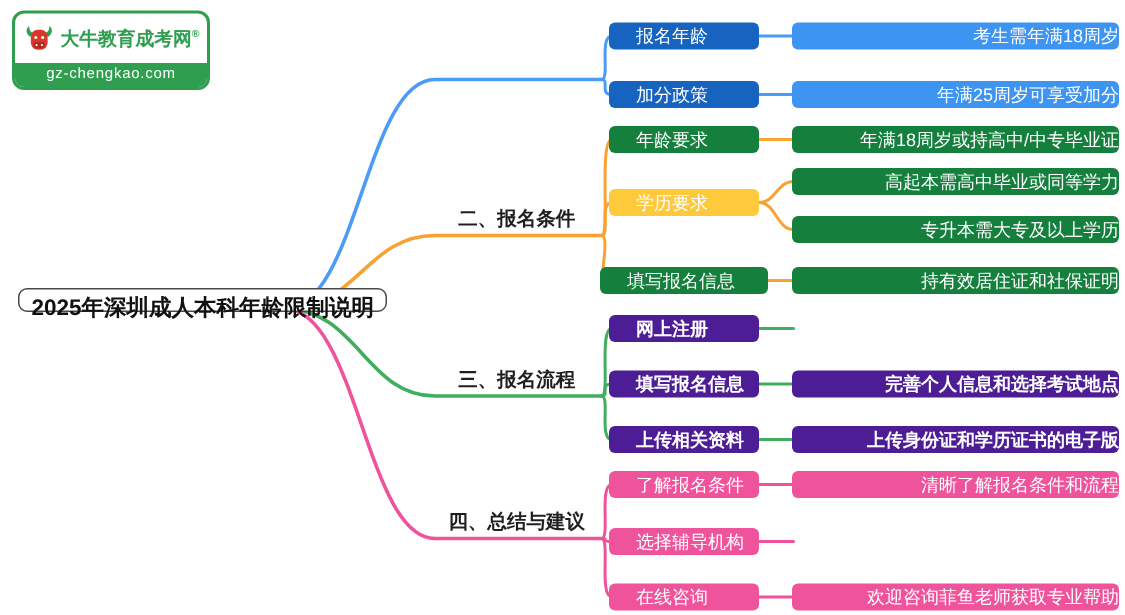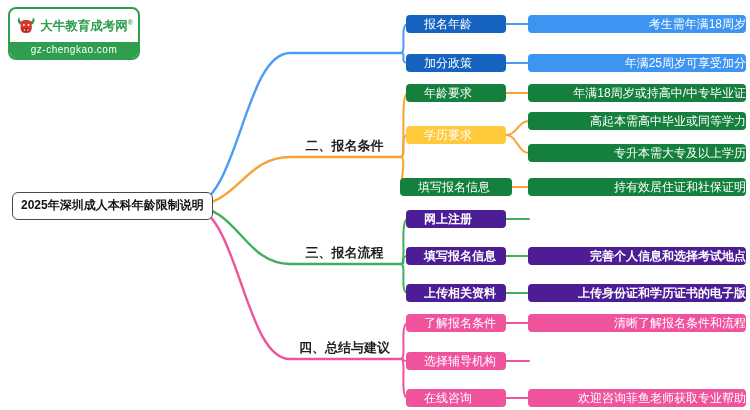--- a/index.html
+++ b/index.html
@@ -3,23 +3,23 @@
 <meta charset="utf-8">
 <style>
   html,body { margin:0; padding:0; background:#fff; }
   .canvas {
     position:relative; width:750px; height:410px; background:#ffffff;
     font-family:"Liberation Sans","DejaVu Sans",sans-serif; overflow:hidden;
   }
   svg.lines { position:absolute; left:0; top:0; }
 
   .root {
-    position:absolute; left:12px; top:192px; height:28px; line-height:25px;
+    position:absolute; left:12px; top:192px; height:16px; line-height:25px;
     background:#fff; border:1.6px solid #4a4a4a; border-radius:6px;
-    padding:0 8px; font-weight:bold; font-size:12px; color:#111;
+    padding:0 8px; font-weight:bold; font-size:15px; color:#111;
     white-space:nowrap; box-sizing:border-box;
   }
   .branch-label {
     position:absolute; width:113px; height:18px; line-height:18px;
     text-align:center; font-size:13px; font-weight:bold; color:#1f1f1f;
     white-space:nowrap;
   }
   .node {
     position:absolute; height:18px; line-height:18px; font-size:12px;
     color:#fff; border-radius:4px; white-space:nowrap; box-sizing:border-box;

